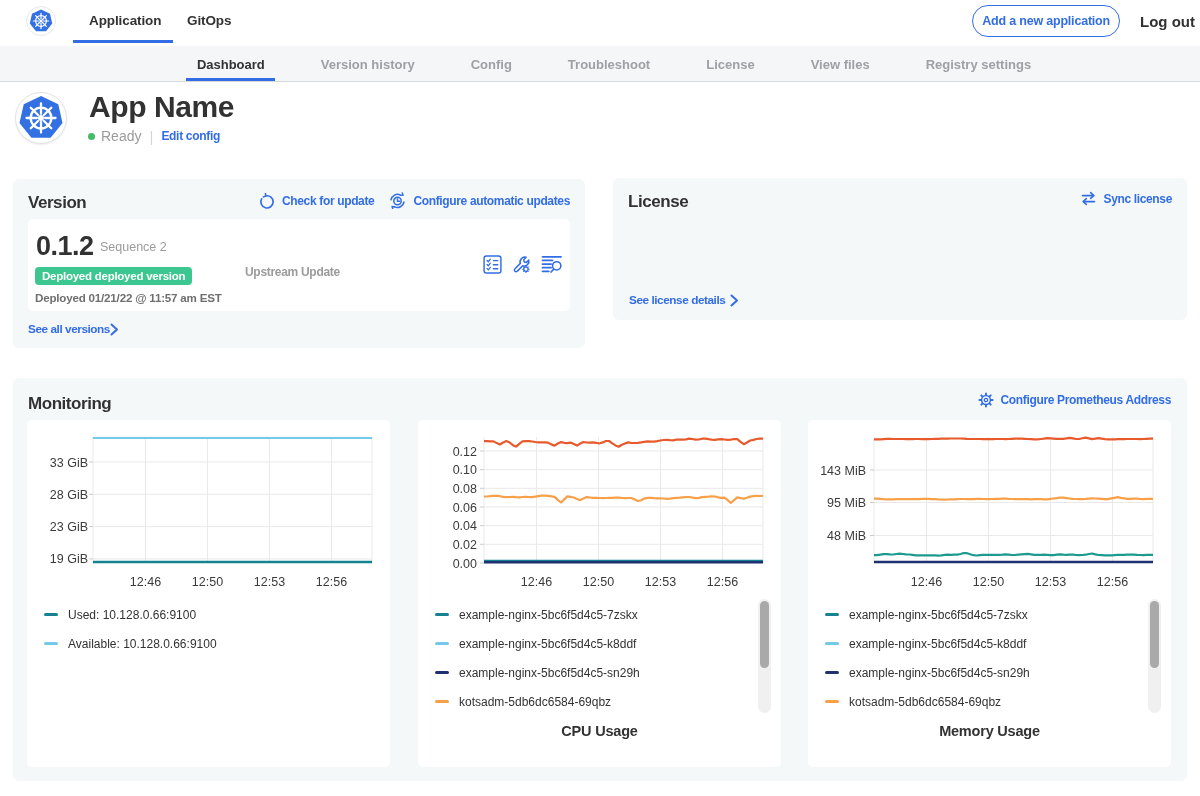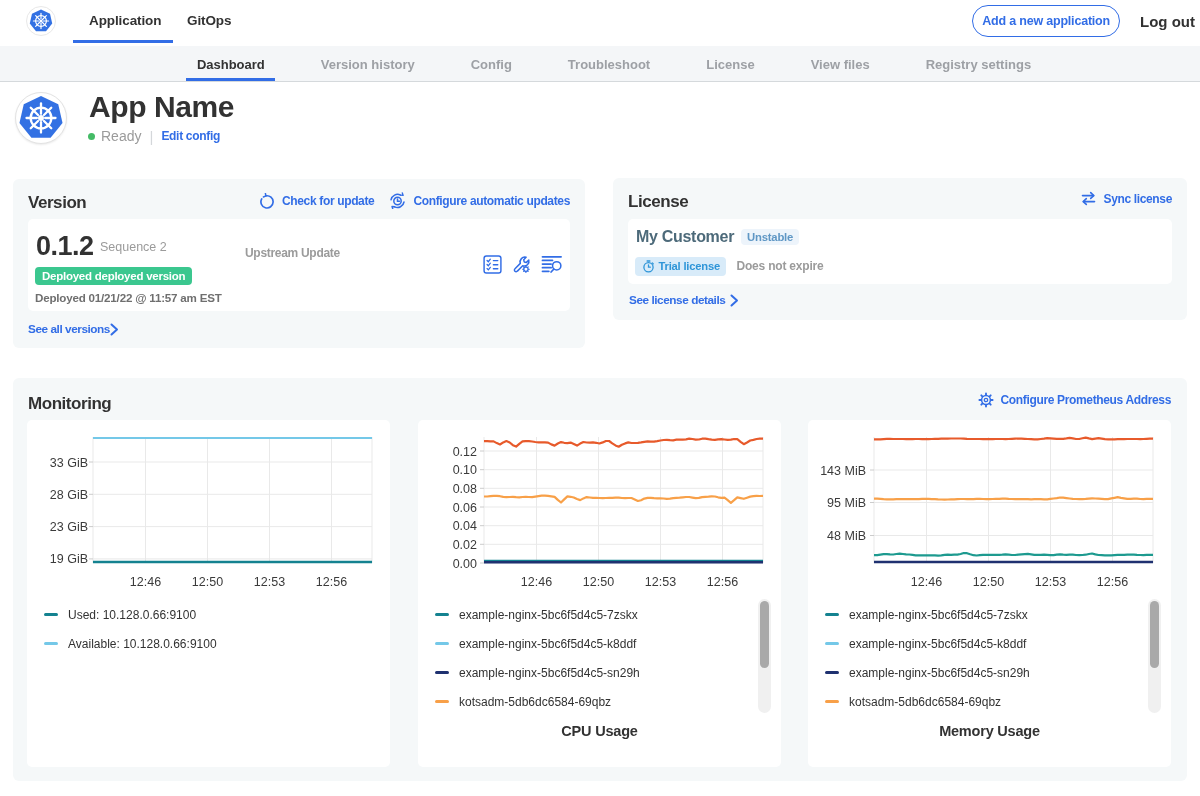--- a/index.html
+++ b/index.html
@@ -34,21 +34,21 @@
 .cardtitle { position:absolute; left:15px; top:14px; font-size:17px; font-weight:700; color:#323232; letter-spacing:-0.45px; }
 .cardlinks { position:absolute; right:15px; top:13px; display:flex; align-items:center; gap:15px; }
 .clink { display:flex; align-items:center; gap:7px; color:#326de6; font-size:12px; font-weight:700; letter-spacing:-0.35px; }
 .whitebox { position:absolute; left:15px; right:15px; background:#fff; border-radius:5px; }
 .verbox { top:40px; height:92px; }
 .licbox { top:41px; height:65px; }
 .vnum { position:absolute; left:8px; top:11.5px; font-size:27px; font-weight:700; color:#323232; letter-spacing:-.5px; }
 .seq { position:absolute; left:72px; top:21px; font-size:12.5px; color:#9b9b9b; font-weight:500; }
 .chip-green { position:absolute; left:7px; top:48px; background:#3bc78f; color:#fff; font-size:11.5px; font-weight:700; padding:2.5px 7px 3px; border-radius:4px; letter-spacing:-0.25px; }
 .deployed { position:absolute; left:7px; top:71.5px; font-size:11.6px; font-weight:700; color:#6f6f6f; letter-spacing:-0.2px; }
-.upstream { position:absolute; left:217px; top:27px; font-size:12px; font-weight:700; color:#9b9b9b; letter-spacing:-0.3px; }
+.upstream { position:absolute; left:217px; top:46px; font-size:12px; font-weight:700; color:#9b9b9b; letter-spacing:-0.3px; }
 .vericons { position:absolute; right:7px; top:36px; display:flex; gap:10px; align-items:center; }
 .seeall { position:absolute; left:15px; top:143px; display:flex; align-items:center; color:#326de6; font-size:11.8px; font-weight:700; letter-spacing:-0.45px; }
 .mycust { position:absolute; left:8px; top:9px; font-size:16px; font-weight:700; color:#4d6a7a; letter-spacing:-0.3px; }
 .chip-chan { position:absolute; left:113px; top:10px; background:#edf4fb; color:#5f97c5; font-size:11.3px; font-weight:700; padding:1.5px 6px 2px; border-radius:4px; letter-spacing:-0.2px; }
 .licrow { position:absolute; left:7px; top:38px; display:flex; align-items:center; }
 .chip-trial { display:flex; align-items:center; gap:4px; background:#d8ebf9; color:#2e95d8; font-size:11.2px; font-weight:700; padding:2.5px 6.5px 3px; border-radius:4px; letter-spacing:-0.2px; }
 .noexpire { margin-left:10px; color:#9b9b9b; font-size:12px; font-weight:700; letter-spacing:-0.2px; }
 .seelic { position:absolute; left:16px; top:115px; display:flex; align-items:center; gap:5px; color:#326de6; font-size:11.8px; font-weight:700; letter-spacing:-0.45px; }
 
 .moncard { left:13px; top:378px; width:1174px; height:403px; }
@@ -195,36 +195,20 @@
       <span class="clink">
         <svg width="15" height="15" viewBox="0 0 15 15" fill="none" stroke="#326de6" stroke-width="1.6" stroke-linecap="round" stroke-linejoin="round">
           <path d="M1.5 4.6 h11"></path>
           <path d="M9.7 1.6 L12.8 4.6 L9.7 7.4" fill="none"></path>
           <path d="M13.5 10.6 h-11"></path>
           <path d="M5.3 7.6 L2.2 10.6 L5.3 13.4" fill="none"></path>
         </svg>
         <span>Sync license</span>
       </span>
     </div>
-  <div class="whitebox licbox">
-    <div class="mycust">My Customer</div>
-    <div class="chip-chan">Unstable</div>
-    <div class="licrow">
-      <span class="chip-trial">
-          <svg width="13" height="13" viewBox="0 0 13 13" fill="none" stroke="#2e95d8" stroke-width="1.3" stroke-linecap="round">
-            <circle cx="6.5" cy="7.2" r="4.6"></circle>
-            <path d="M6.5 4.8 v2.4 h1.8"></path>
-            <path d="M5.1 1.0 h2.8"></path>
-            <path d="M10.3 2.9 l1 1"></path>
-          </svg>
-          <span>Trial license</span>
-        </span>
-      <span class="noexpire">Does not expire</span>
-    </div>
-  </div>
   <div class="seelic">
       <span>See license details</span>
       <svg width="9" height="13" viewBox="0 0 9 13" fill="none" stroke="#326de6" stroke-width="2" stroke-linecap="round" stroke-linejoin="round">
         <path d="M1.5 1.5 L7 6.5 L1.5 11.5"></path>
       </svg>
     </div>
 </div>
 <div class="card moncard">
   <div class="montitle">Monitoring</div>
   <div class="monlink">

